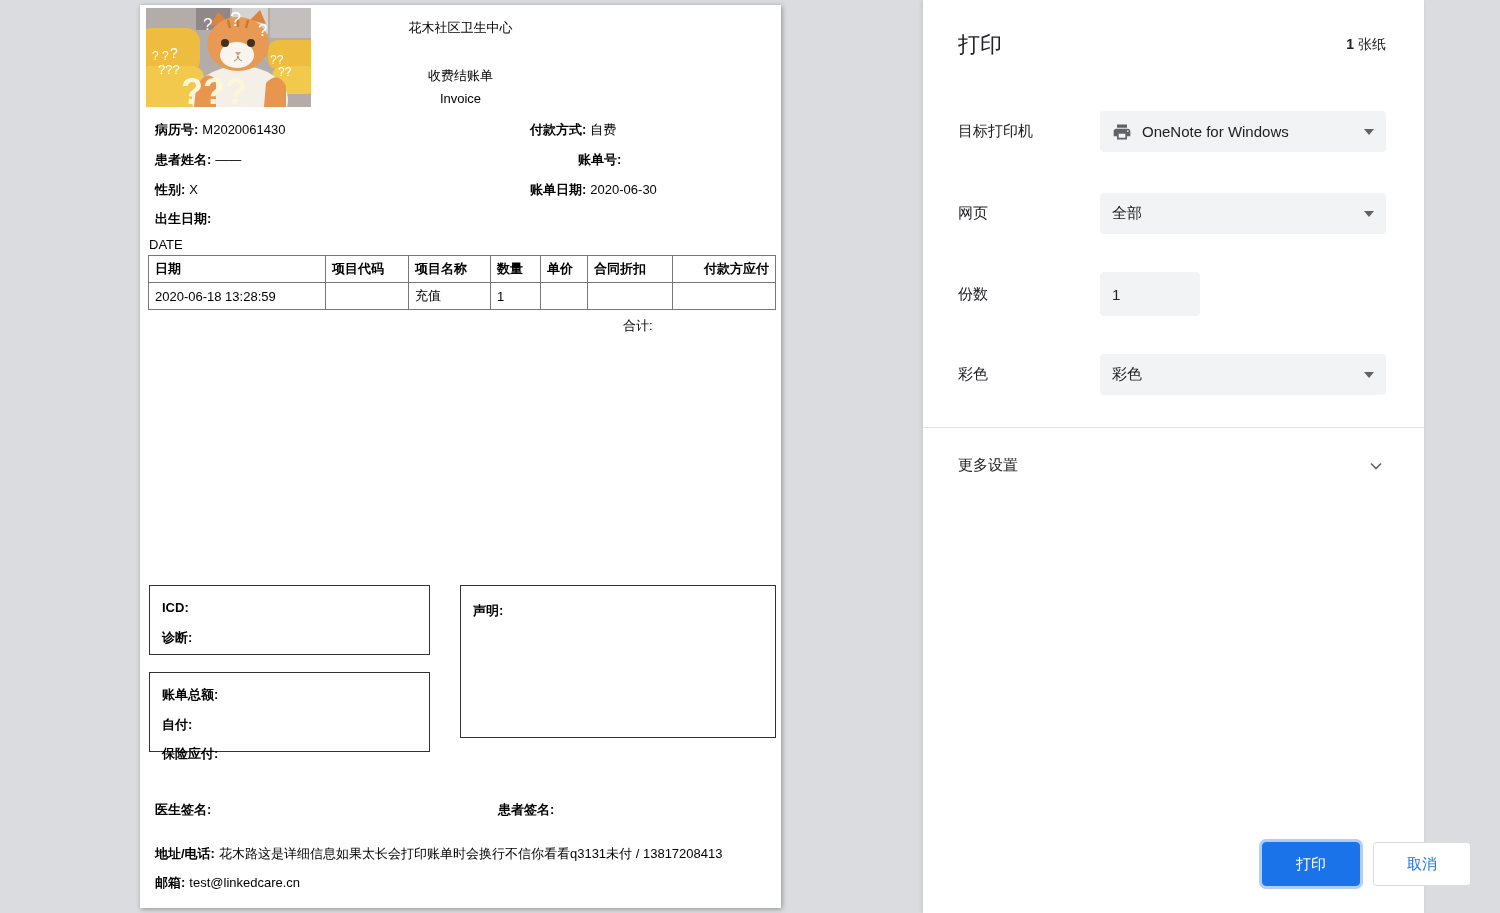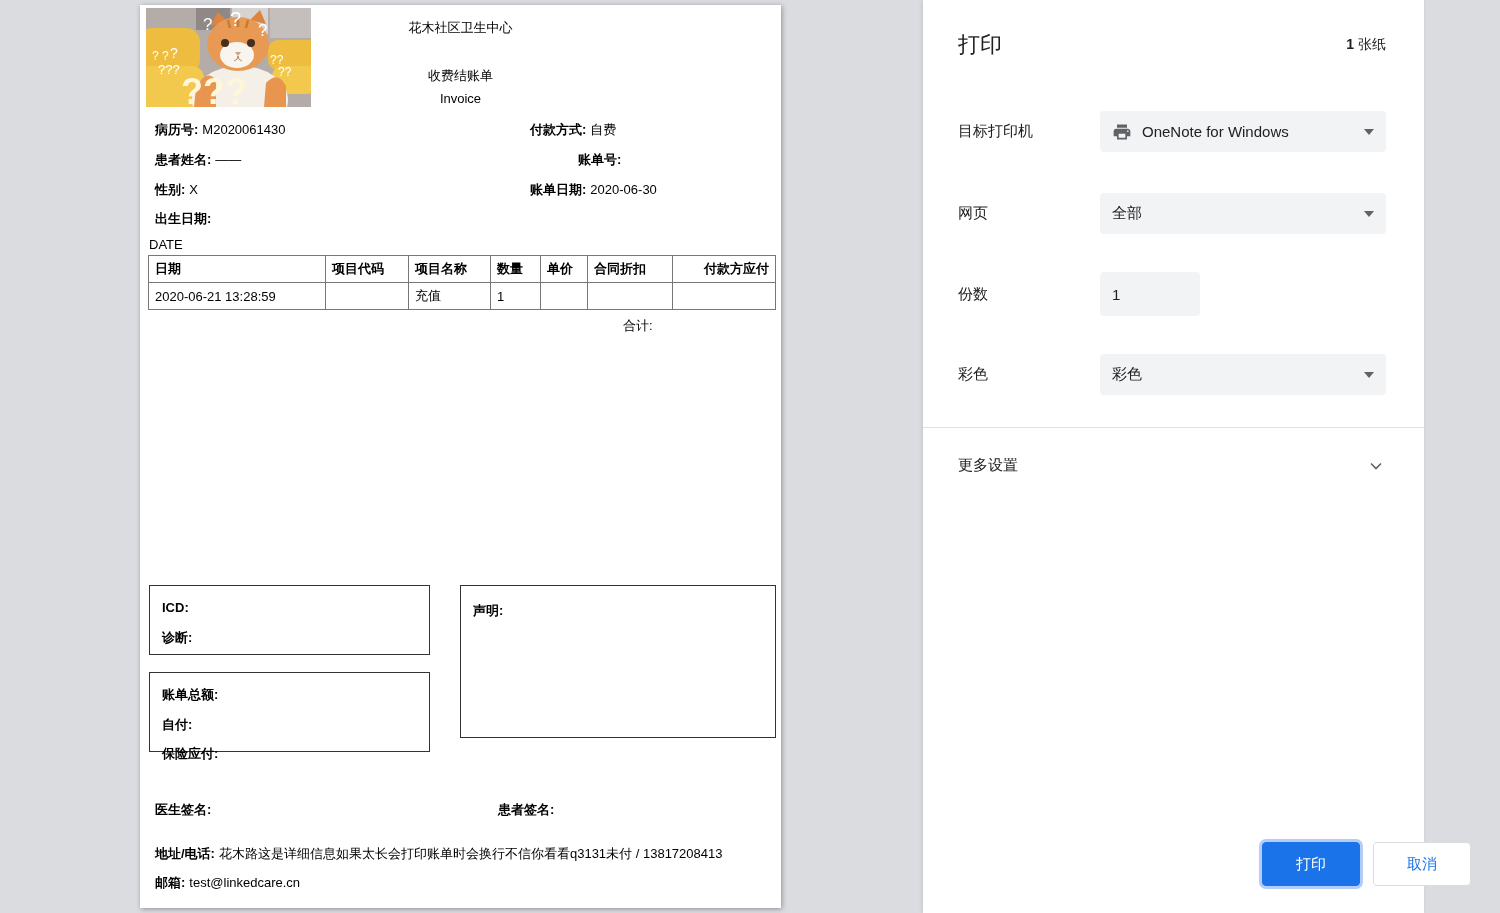--- a/index.html
+++ b/index.html
@@ -135,21 +135,21 @@
           <tr>
         <th>日期</th>
         <th>项目代码</th>
         <th>项目名称</th>
         <th>数量</th>
         <th>单价</th>
         <th>合同折扣</th>
         <th>付款方应付</th>
       </tr>
       <tr>
-        <td>2020-06-21 13:28:59</td>
+        <td>2020-06-18 13:28:59</td>
         <td></td>
         <td>充值</td>
         <td>1</td>
         <td></td>
         <td></td>
         <td></td>
       </tr>
     </tbody>
       </table>
 

